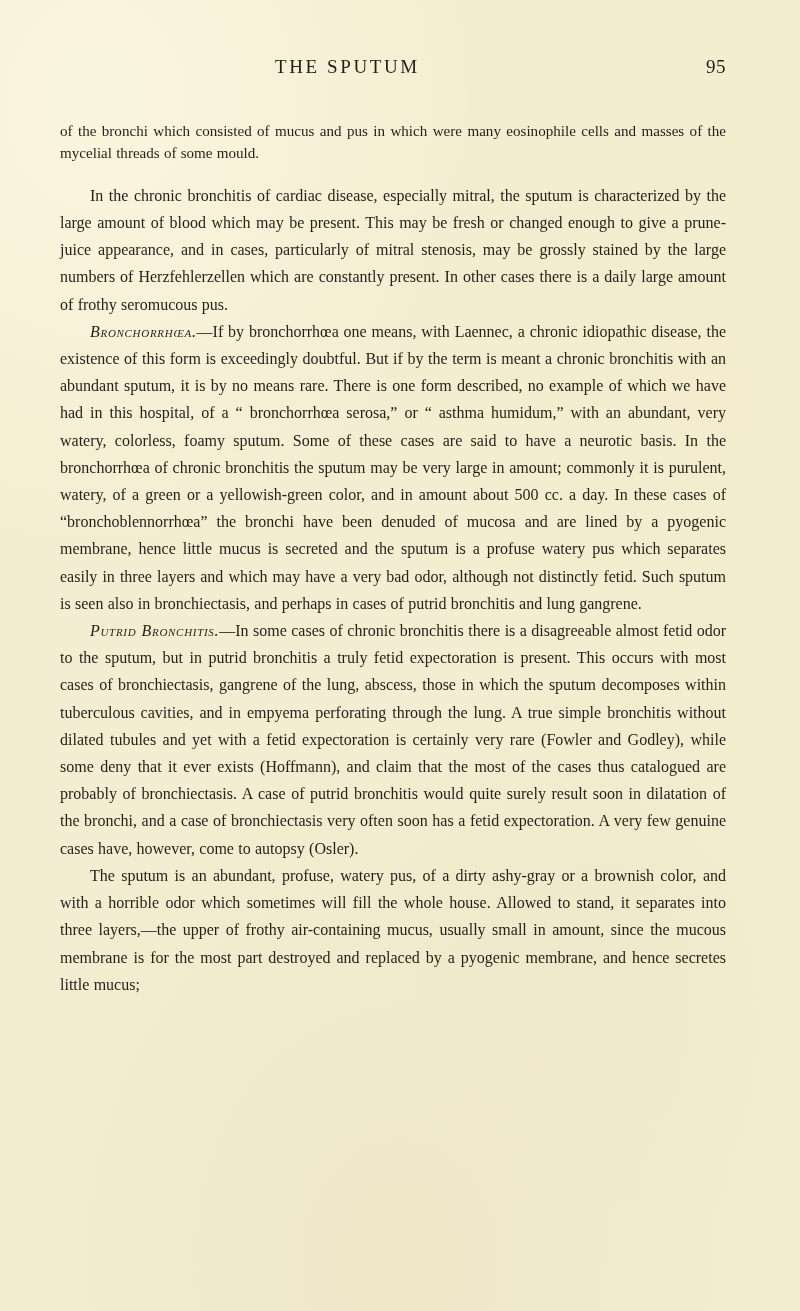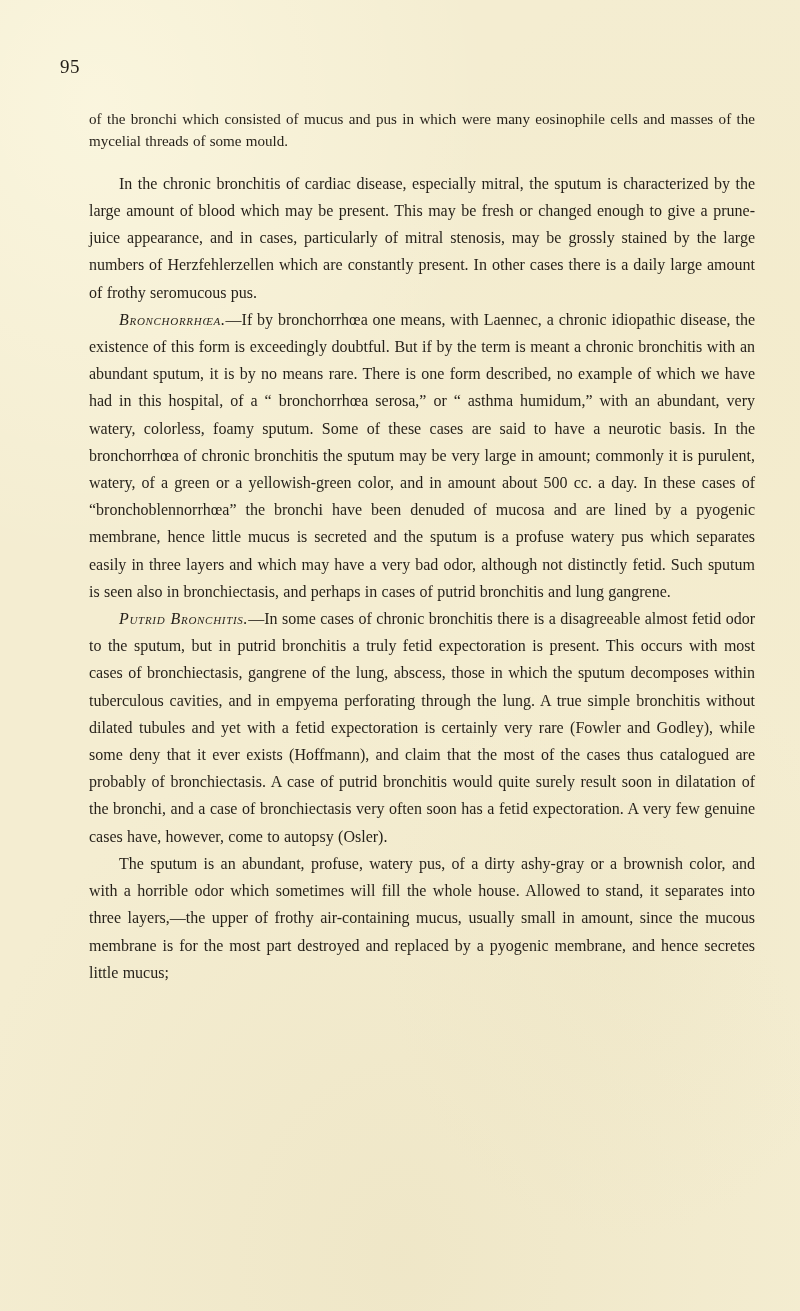--- a/index.html
+++ b/index.html
@@ -55,23 +55,22 @@
   .rh-folio {
     font-size: 19px;
     letter-spacing: 0.5px;
     color: #231e17;
   }
 
   
   .textblock {
     position: absolute;
     left: 60px;
-    top: 108px;
+    top: 120px;
     width: 666px;
-    margin-left: 29px;
   }
 
   p {
     margin: 0;
     text-align: justify;
     text-justify: inter-word;
     color: #241f18;
   }
 
   
@@ -100,20 +99,21 @@
   .emdash { letter-spacing: 0; }
 </style>
 </head>
 <body>
 
 <div class="page">
 
   <div class="paper-grain"></div>
 
   <div class="running-head">
+    <span class="rh-title">THE SPUTUM</span>
     <span class="rh-folio">95</span>
   </div>
 
   <div class="textblock">
 
     <p class="small-type">of the bronchi which consisted of mucus and pus in which were many eosinophile cells and masses of the mycelial threads of some mould.</p>
 
     <p class="body-par">
       <span>In the chronic bronchitis of cardiac disease, especially mitral, the sputum is characterized by the large amount of blood which may be present. This may be fresh or changed enough to give a prune-juice appearance, and in cases, particularly of mitral stenosis, may be grossly stained by the large numbers of Herzfehlerzellen which are constantly present. In other cases there is a daily large amount of frothy seromucous pus.</span>
     </p>

